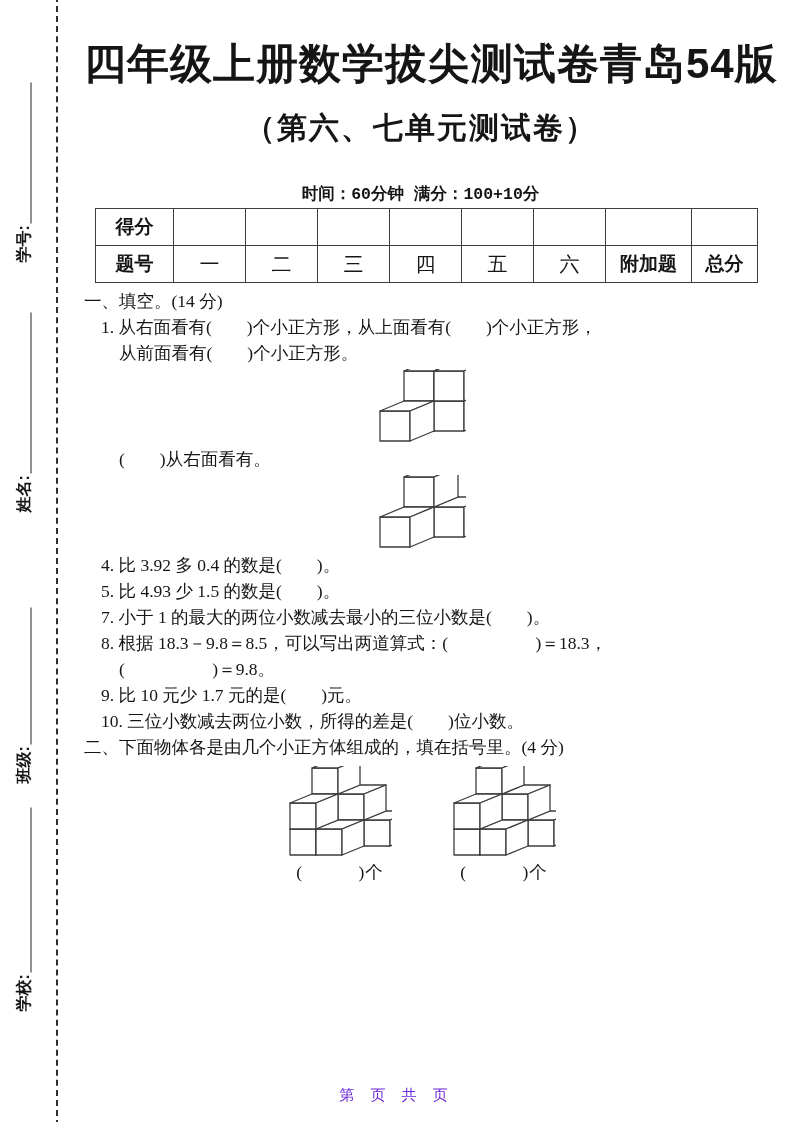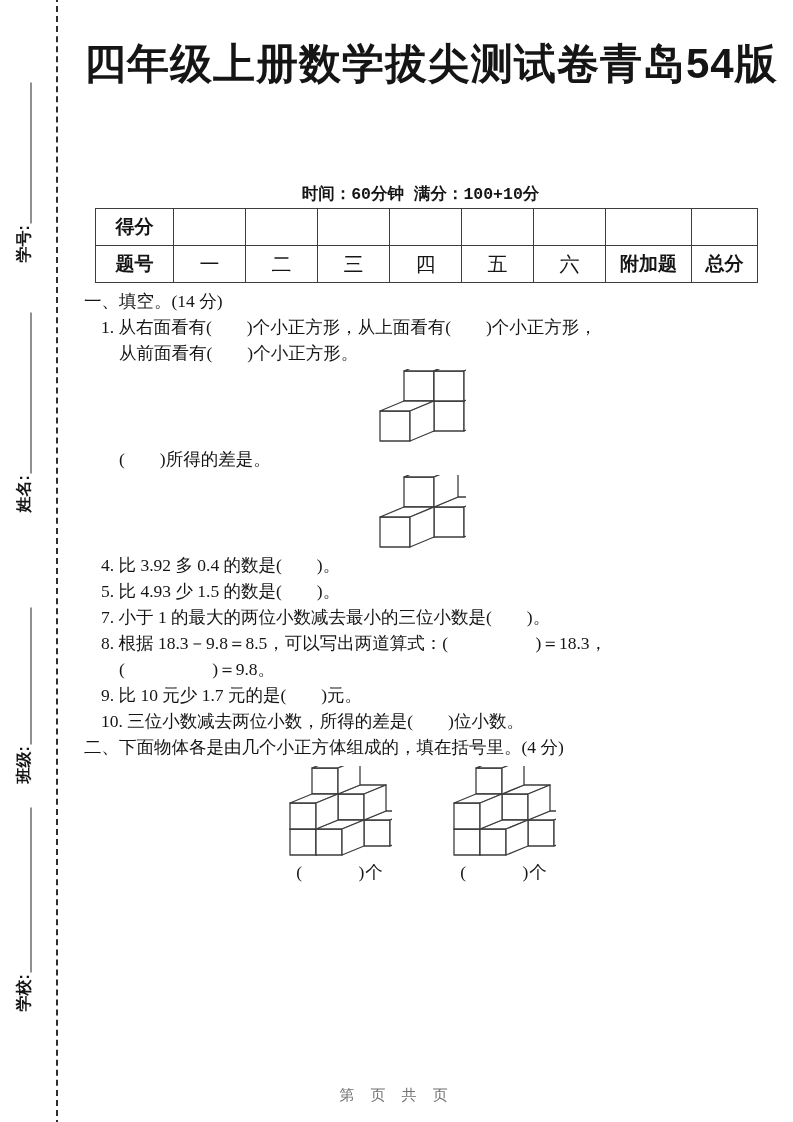--- a/index.html
+++ b/index.html
@@ -54,21 +54,21 @@
   .ind2{padding-left:35px;}
   .fig-wrap{text-align:center;padding:3px 0;}
   .fig-row{display:flex;justify-content:center;gap:60px;padding-top:6px;}
   .fig-box{text-align:center;}
   .fig-caption{margin-top:2px;font-size:17.5px;letter-spacing:1px;}
   svg.cubes{display:block;margin:0 auto;}
   
   .footer{
     position:absolute;top:1086px;left:0;width:100%;text-align:center;
     font-family:"Liberation Sans", sans-serif;font-size:15px;
-    letter-spacing:6px;color:#737373;
+    letter-spacing:6px;color:#6d28d9;
   }
 </style>
 </head>
 <body>
 
 <div id="page">
 
   <div class="cut-line"></div>
 
   <div class="side-group" id="sg-xuehao">
@@ -82,20 +82,21 @@
   <div class="side-group" id="sg-banji">
     <span>班级:</span>
     <span class="fill-line"></span>
   </div>
   <div class="side-group" id="sg-xuexiao">
     <span>学校:</span>
     <span class="fill-line"></span>
   </div>
 
   <div class="title">四年级上册数学拔尖测试卷青岛54版</div>
+  <div class="subtitle">（第六、七单元测试卷）</div>
   <div class="info-line">时间：60分钟  满分：100+10分</div>
 
   <table class="score-table">
     <colgroup>
       <col style="width:78px">
         <col style="width:72px">
         <col style="width:72px">
       <col style="width:72px">
         <col style="width:72px">
         <col style="width:72px">
@@ -147,21 +148,21 @@
           <polygon points="56,32 80,22 80,-8 56,2" fill="#fff" stroke="#3d3d3d" stroke-width="1.3" stroke-linejoin="round"></polygon>
           <polygon points="56,32 86,32 86,2 56,2" fill="#fff" stroke="#3d3d3d" stroke-width="1.3" stroke-linejoin="round"></polygon>
           <polygon points="56,2 80,-8 110,-8 86,2" fill="#fff" stroke="#3d3d3d" stroke-width="1.3" stroke-linejoin="round"></polygon>
           <polygon points="86,32 110,22 110,-8 86,2" fill="#fff" stroke="#3d3d3d" stroke-width="1.3" stroke-linejoin="round"></polygon>
           <polygon points="2,72 32,72 32,42 2,42" fill="#fff" stroke="#3d3d3d" stroke-width="1.3" stroke-linejoin="round"></polygon>
           <polygon points="2,42 26,32 56,32 32,42" fill="#fff" stroke="#3d3d3d" stroke-width="1.3" stroke-linejoin="round"></polygon>
           <polygon points="32,72 56,62 56,32 32,42" fill="#fff" stroke="#3d3d3d" stroke-width="1.3" stroke-linejoin="round"></polygon>
         </svg>
     </div>
 
-    <div class="q ind2">(　　)所得的差是。</div>
+    <div class="q ind2">(　　)从右面看有。</div>
 
     <div class="fig-wrap">
       <svg class="cubes" viewBox="0 0 88 74" width="88" height="74">
           <polygon points="26,62 56,62 56,32 26,32" fill="#fff" stroke="#3d3d3d" stroke-width="1.3" stroke-linejoin="round"></polygon>
           <polygon points="26,32 50,22 80,22 56,32" fill="#fff" stroke="#3d3d3d" stroke-width="1.3" stroke-linejoin="round"></polygon>
           <polygon points="56,62 80,52 80,22 56,32" fill="#fff" stroke="#3d3d3d" stroke-width="1.3" stroke-linejoin="round"></polygon>
           <polygon points="56,62 86,62 86,32 56,32" fill="#fff" stroke="#3d3d3d" stroke-width="1.3" stroke-linejoin="round"></polygon>
           <polygon points="56,32 80,22 110,22 86,32" fill="#fff" stroke="#3d3d3d" stroke-width="1.3" stroke-linejoin="round"></polygon>
           <polygon points="86,62 110,52 110,22 86,32" fill="#fff" stroke="#3d3d3d" stroke-width="1.3" stroke-linejoin="round"></polygon>
           <polygon points="26,32 56,32 56,2 26,2" fill="#fff" stroke="#3d3d3d" stroke-width="1.3" stroke-linejoin="round"></polygon>

